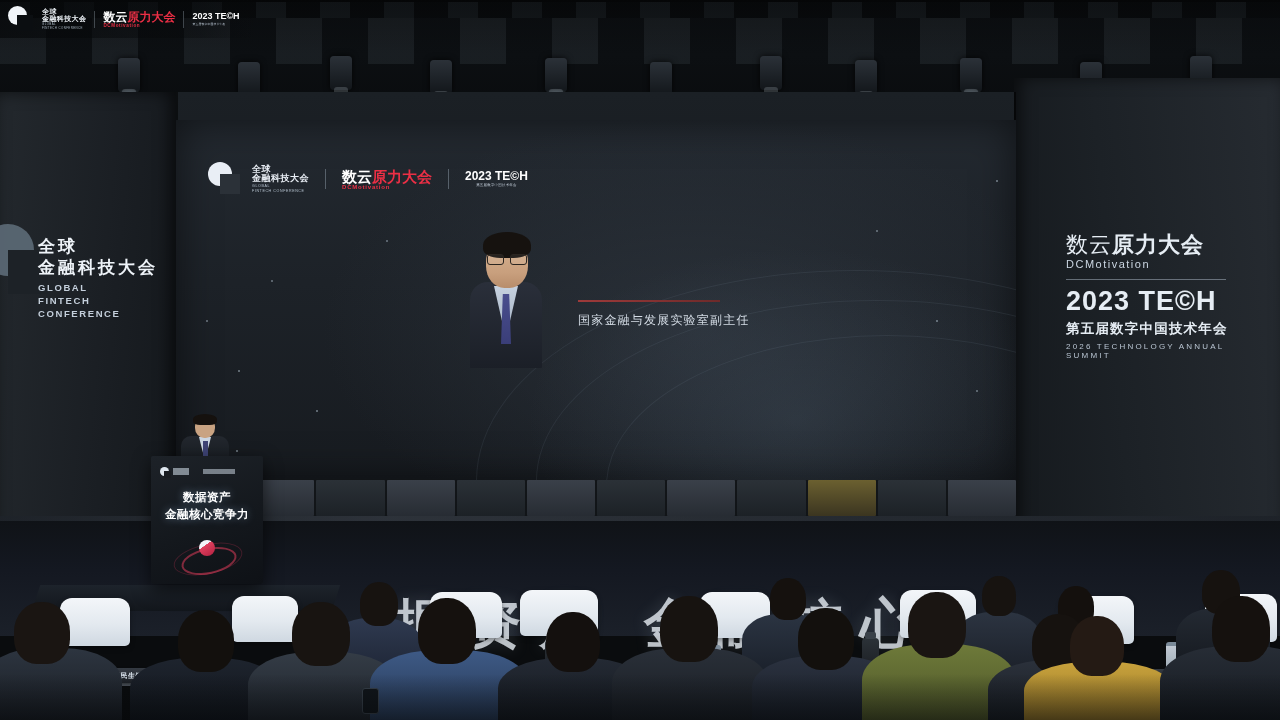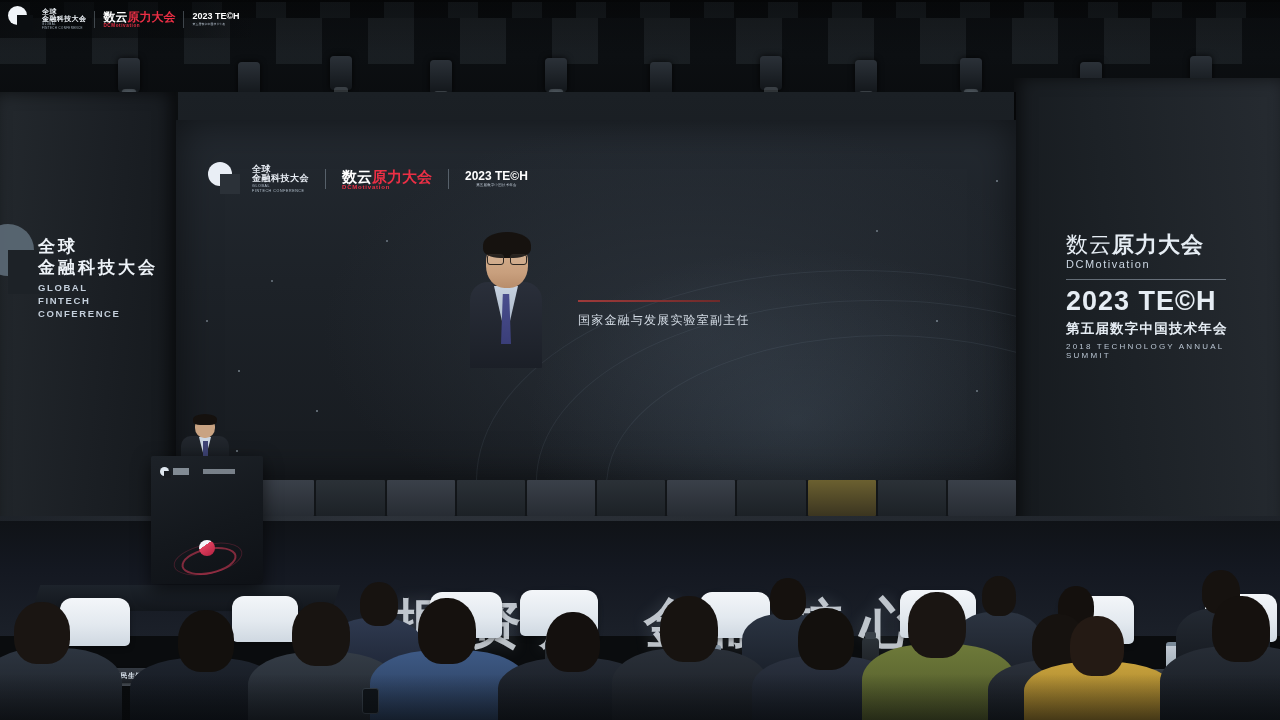--- a/index.html
+++ b/index.html
@@ -376,21 +376,21 @@
   </div>
 
   <div class="right-sign">
     <div class="rs-row1">
       <span class="thin">数云</span><span>原力大会</span>
     </div>
     <div class="rs-en">DCMotivation</div>
     <div class="rs-rule"></div>
     <div class="rs-row2">2023 TE©H</div>
     <div class="rs-row3">第五届数字中国技术年会</div>
-    <div class="rs-row4">2018 TECHNOLOGY ANNUAL SUMMIT</div>
+    <div class="rs-row4">2026 TECHNOLOGY ANNUAL SUMMIT</div>
   </div>
 
   <div class="screen">
     <div class="screen-glow"></div>
     <div class="screen-arc" style="left:300px;top:150px;width:760px;height:420px;"></div>
     <div class="screen-arc" style="left:360px;top:180px;width:680px;height:360px;"></div>
     <div class="screen-arc" style="left:430px;top:215px;width:560px;height:300px;"></div>
     <div class="starfield">
       <div class="star" style="left:30px;top:200px;width:2px;height:2px;"></div>
       <div class="star" style="left:62px;top:250px;width:1.5px;height:1.5px;"></div>
@@ -465,20 +465,24 @@
       <div class="ps-tie"></div>
     <div class="ps-head"></div>
       <div class="ps-hair"></div>
   </div>
   <div class="podium">
     <div class="pod-logo">
       <div class="pod-mark"></div>
       <div class="pod-mk-txt"></div>
       <div class="pod-mk-txt2"></div>
     </div>
+    <div class="pod-title">
+      <div>数据资产</div>
+      <div>金融核心竞争力</div>
+    </div>
     <div class="pod-orb">
       <div class="ring2"></div>
         <div class="ring"></div>
         <div class="ball"></div>
     </div>
   </div>
 
   <div class="audience">
 
     <div class="chair" style="left:60px;top:58px;width:70px;height:48px"></div>

